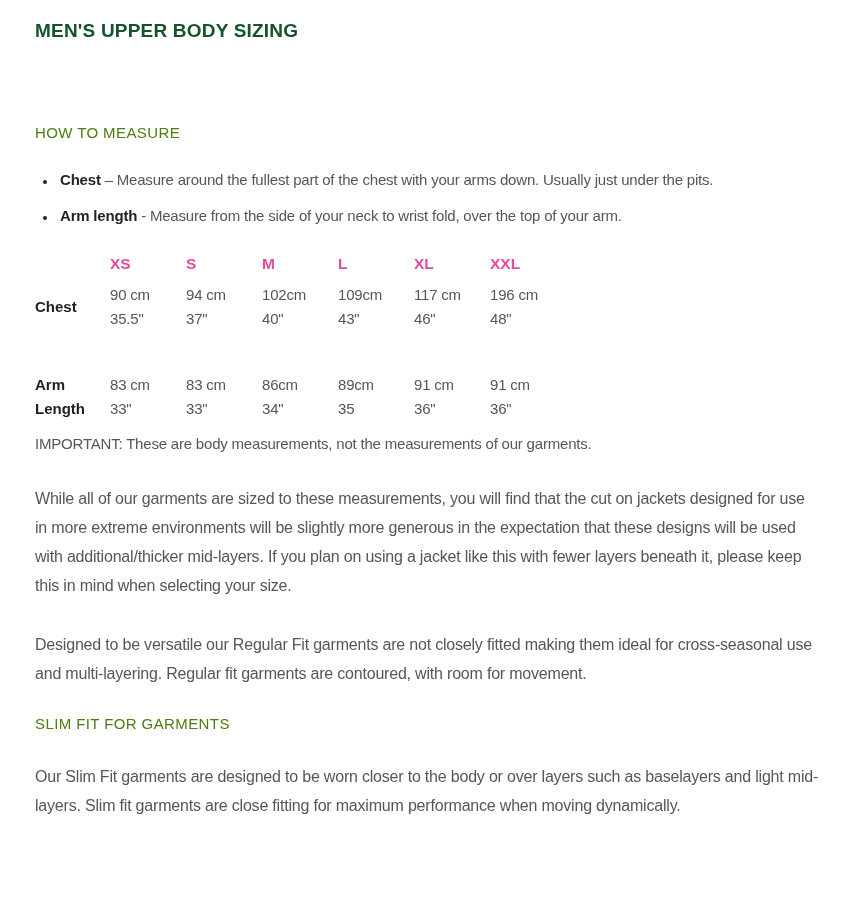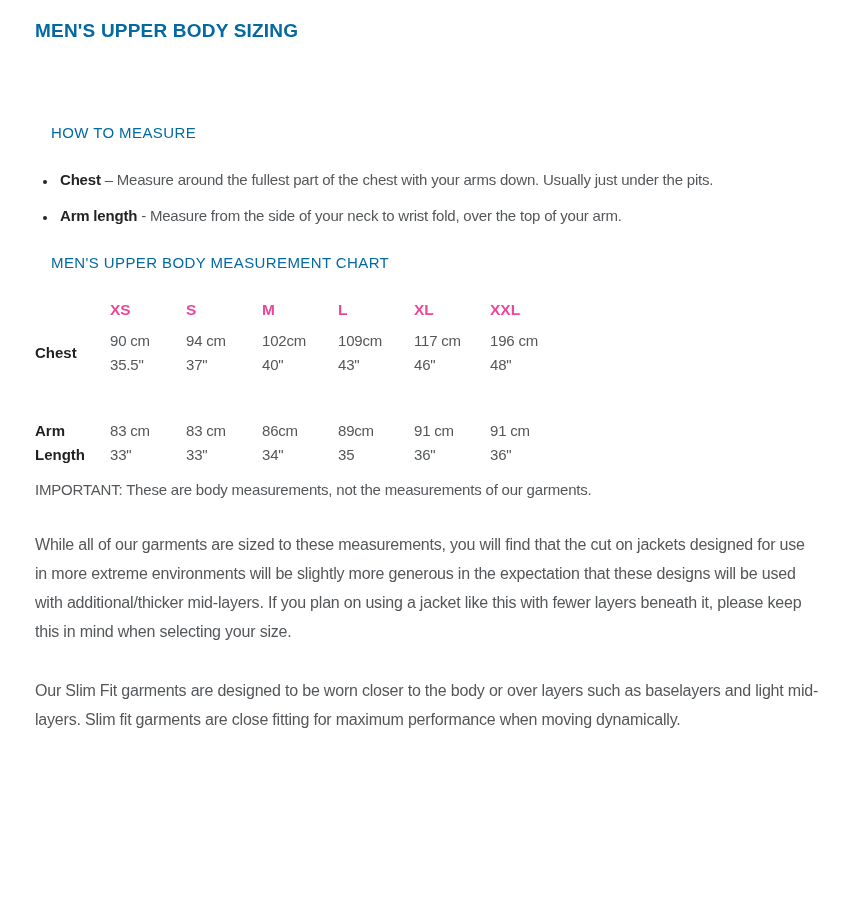--- a/index.html
+++ b/index.html
@@ -13,29 +13,29 @@
     width: 849px;
     box-sizing: border-box;
     padding: 19px 30px 30px 35px;
     background: #ffffff;
   }
   .title {
     margin: 0;
     font-size: 19px;
     line-height: 23px;
     font-weight: 700;
-    color: #0369a1;
+    color: #14532d;
     letter-spacing: 0.2px;
   }
   .section-heading {
-    margin: 16px;
+    margin: 0;
     font-size: 15px;
     line-height: 17px;
     font-weight: 400;
-    color: #0369a1;
+    color: #4d7c0f;
     letter-spacing: 0.4px;
   }
   .mt-how { margin-top: 82px; }
   .mt-chart { margin-top: 29px; }
   .mt-regular { margin-top: 82px; }
   .mt-slim { margin-top: 27px; }
 
   .measure-list {
     margin: 29px 0 0 0;
     padding: 0 0 0 22px;
@@ -116,21 +116,20 @@
       <span>–</span>
       <span>Measure around the fullest part of the chest with your arms down. Usually just under the pits.</span>
     </li>
     <li>
       <span class="term">Arm length</span>
       <span>-</span>
       <span>Measure from the side of your neck to wrist fold, over the top of your arm.</span>
     </li>
   </ul>
 
-  <h2 class="section-heading mt-chart">MEN'S UPPER BODY MEASUREMENT CHART</h2>
 
   <table class="size-table">
     <colgroup>
       <col class="label-col">
       <col class="data-col">
         <col class="data-col">
         <col class="data-col">
       <col class="data-col">
         <col class="data-col">
         <col class="data-col">
@@ -201,16 +200,18 @@
           <div>36"</div>
         </td>
       </tr>
     </tbody>
   </table>
 
   <p class="important">IMPORTANT: These are body measurements, not the measurements of our garments.</p>
 
   <p class="body-para">While all of our garments are sized to these measurements, you will find that the cut on jackets designed for use in more extreme environments will be slightly more generous in the expectation that these designs will be used with additional/thicker mid-layers. If you plan on using a jacket like this with fewer layers beneath it, please keep this in mind when selecting your size.</p>
 
-
+  <p class="body-para">Designed to be versatile our Regular Fit garments are not closely fitted making them ideal for cross-seasonal use and multi-layering. Regular fit garments are contoured, with room for movement.</p>
+
+  <h2 class="section-heading mt-slim">SLIM FIT FOR GARMENTS</h2>
   <p class="body-para">Our Slim Fit garments are designed to be worn closer to the body or over layers such as baselayers and light mid-layers. Slim fit garments are close fitting for maximum performance when moving dynamically.</p>
 
 </div>
 
 </body></html>

